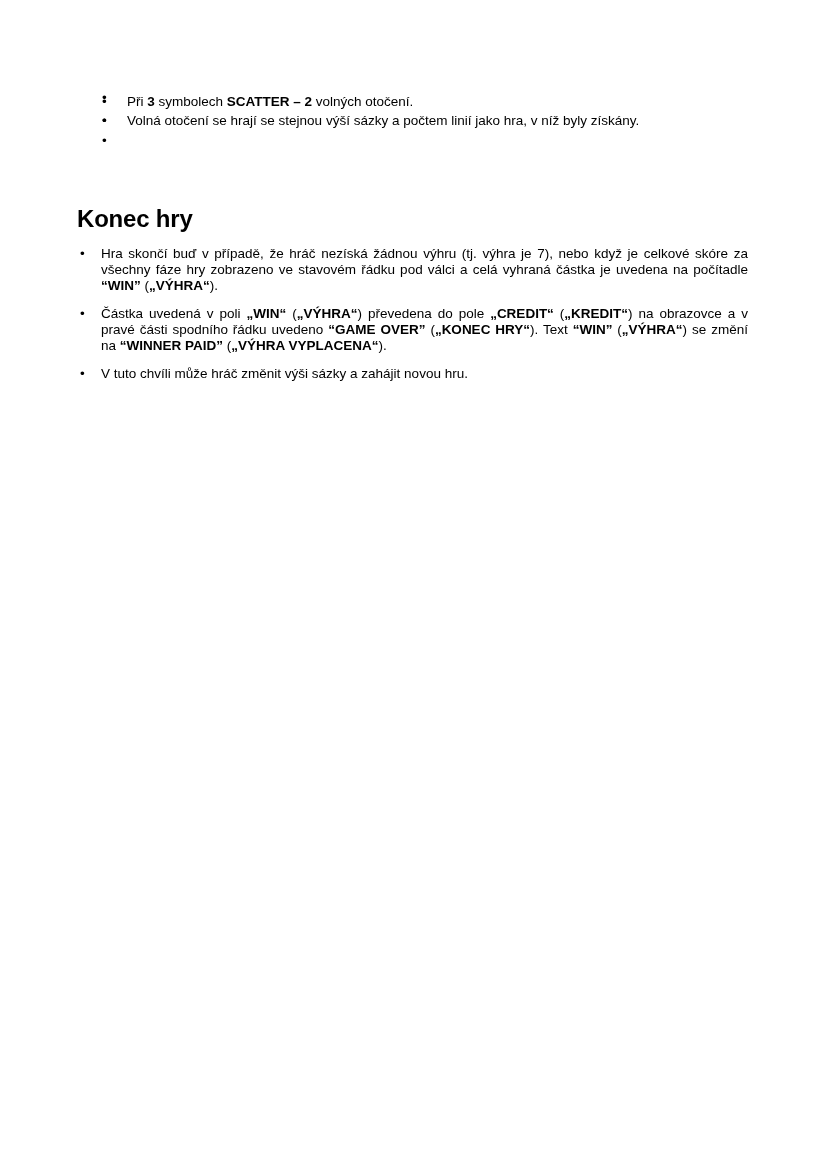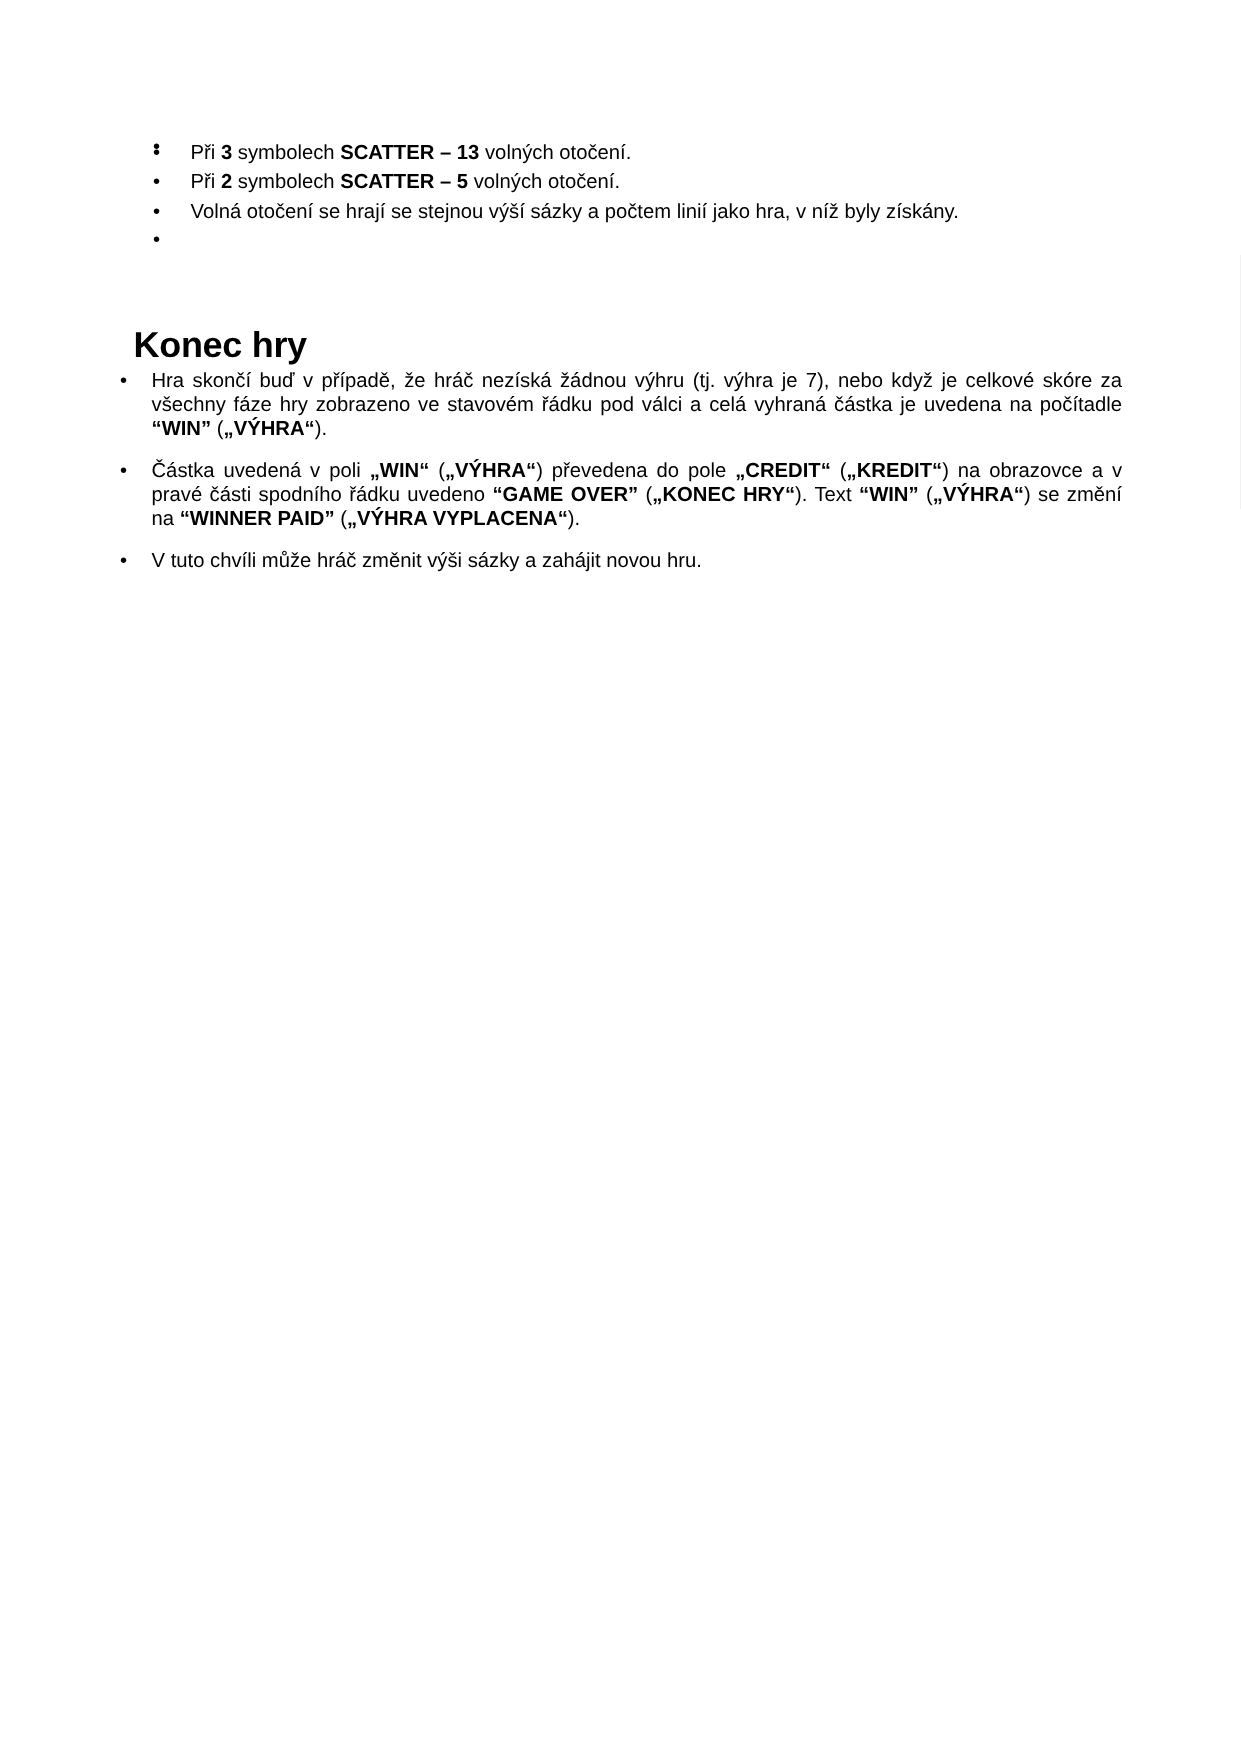--- a/index.html
+++ b/index.html
@@ -32,21 +32,21 @@
     position: absolute;
     left: -25px;
     top: 0;
   }
 
   
   .heading {
     position: absolute;
     top: 205px;
     left: 77px;
-    margin: 12px;
+    margin: 0;
     font-size: 24px;
     font-weight: 700;
     line-height: 1.2;
     letter-spacing: -0.2px;
   }
 
   
   .end-list {
     position: absolute;
     top: 246px;
@@ -72,25 +72,24 @@
 <body>
 
 <div class="page">
 
   <ul class="scatter-list">
     <li>
       <span class="bullet">•</span>
     </li>
     <li>
       <span class="bullet">•</span>
-      <span><span>Při </span><strong>3</strong><span> symbolech </span><strong>SCATTER – 13</strong><span> volných otočení.</span></span>
+      <span><span>Při </span><strong>3</strong><span> symbolech </span><strong>SCATTER – 2</strong><span> volných otočení.</span></span>
     </li>
     <li>
       <span class="bullet">•</span>
-      <span><span>Při </span><strong>2</strong><span> symbolech </span><strong>SCATTER – 5</strong><span> volných otočení.</span></span>
     </li>
     <li>
       <span class="bullet">•</span>
       <span><span>Volná otočení se hrají se stejnou výší sázky a počtem linií jako hra, v níž byly získány.</span></span>
     </li>
     <li>
       <span class="bullet">•</span>
     </li>
   </ul>
 

